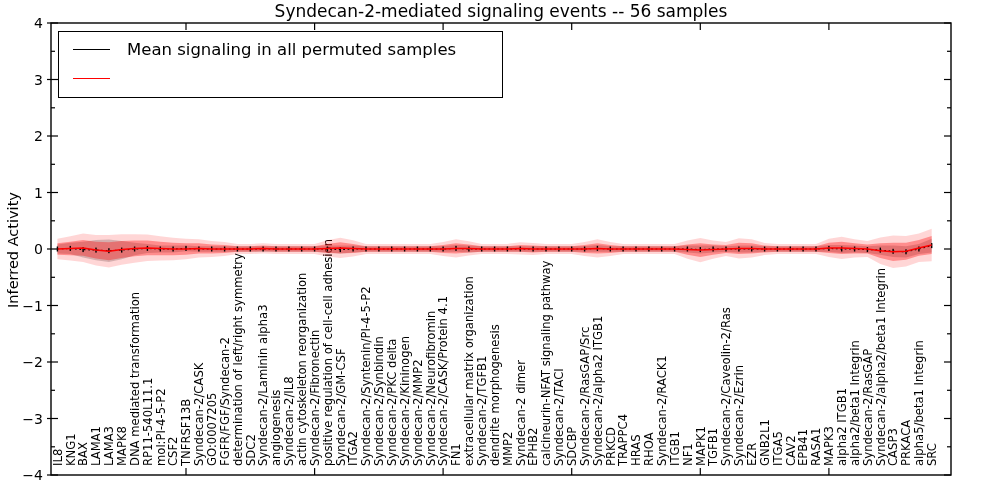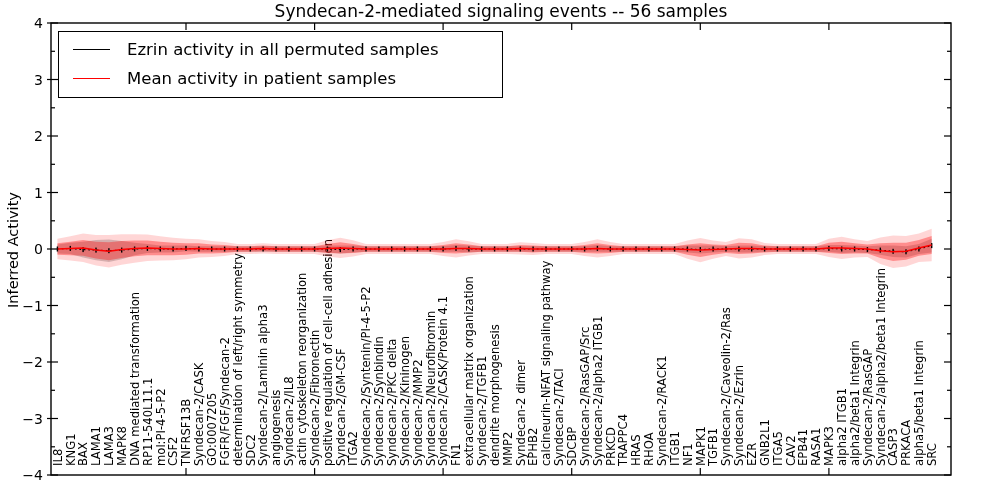--- a/index.html
+++ b/index.html
@@ -248,20 +248,19 @@
         <text x="43" y="480.0" text-anchor="end" font-size="14" fill="#000">−4</text>
       </g>
     </svg>
 
   <div class="chart-title">Syndecan-2-mediated signaling events -- 56 samples</div>
   <div class="y-axis-label">Inferred Activity</div>
 
   <div class="legend">
     <div class="legend-row">
       <span class="legend-line" style="border-top-color: rgb(0, 0, 0);"></span>
-      <span class="legend-label">Ezrin activity in all permuted samples</span>
+      <span class="legend-label">Mean signaling in all permuted samples</span>
     </div>
     <div class="legend-row">
       <span class="legend-line" style="border-top-color: rgb(255, 0, 0);"></span>
-      <span class="legend-label">Mean activity in patient samples</span>
     </div>
   </div>
 </div>
 
 </body></html>

